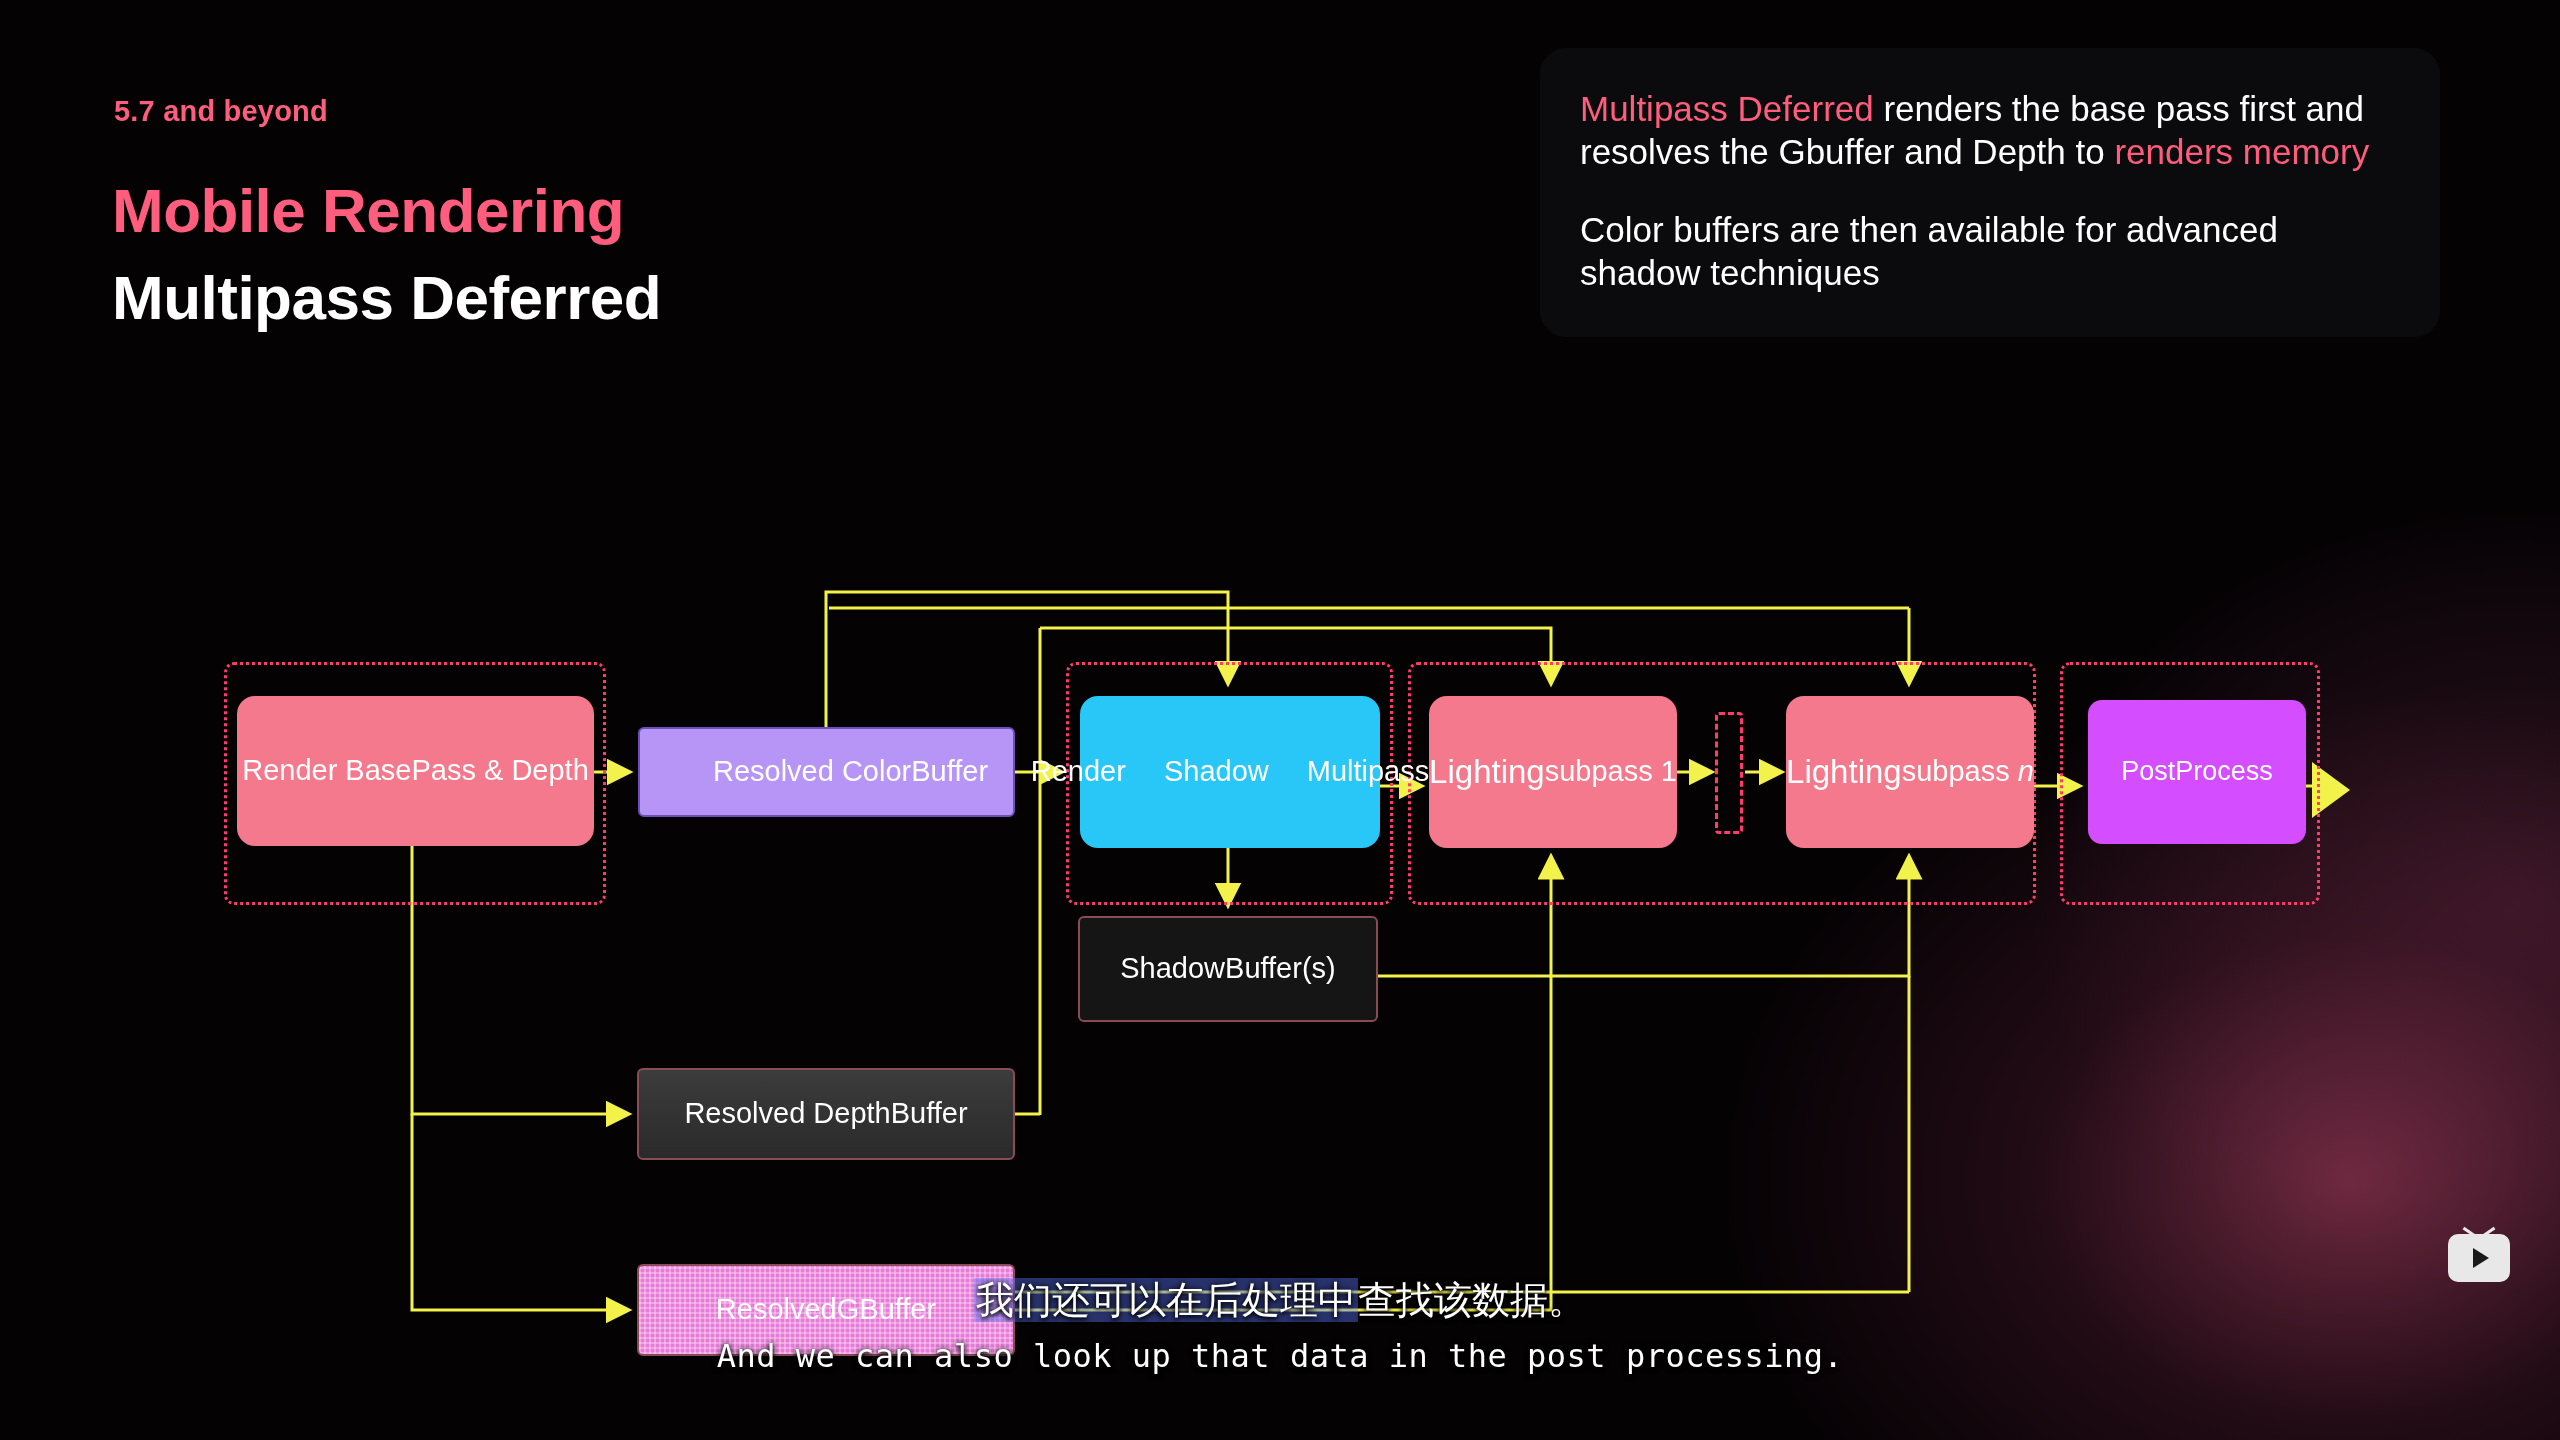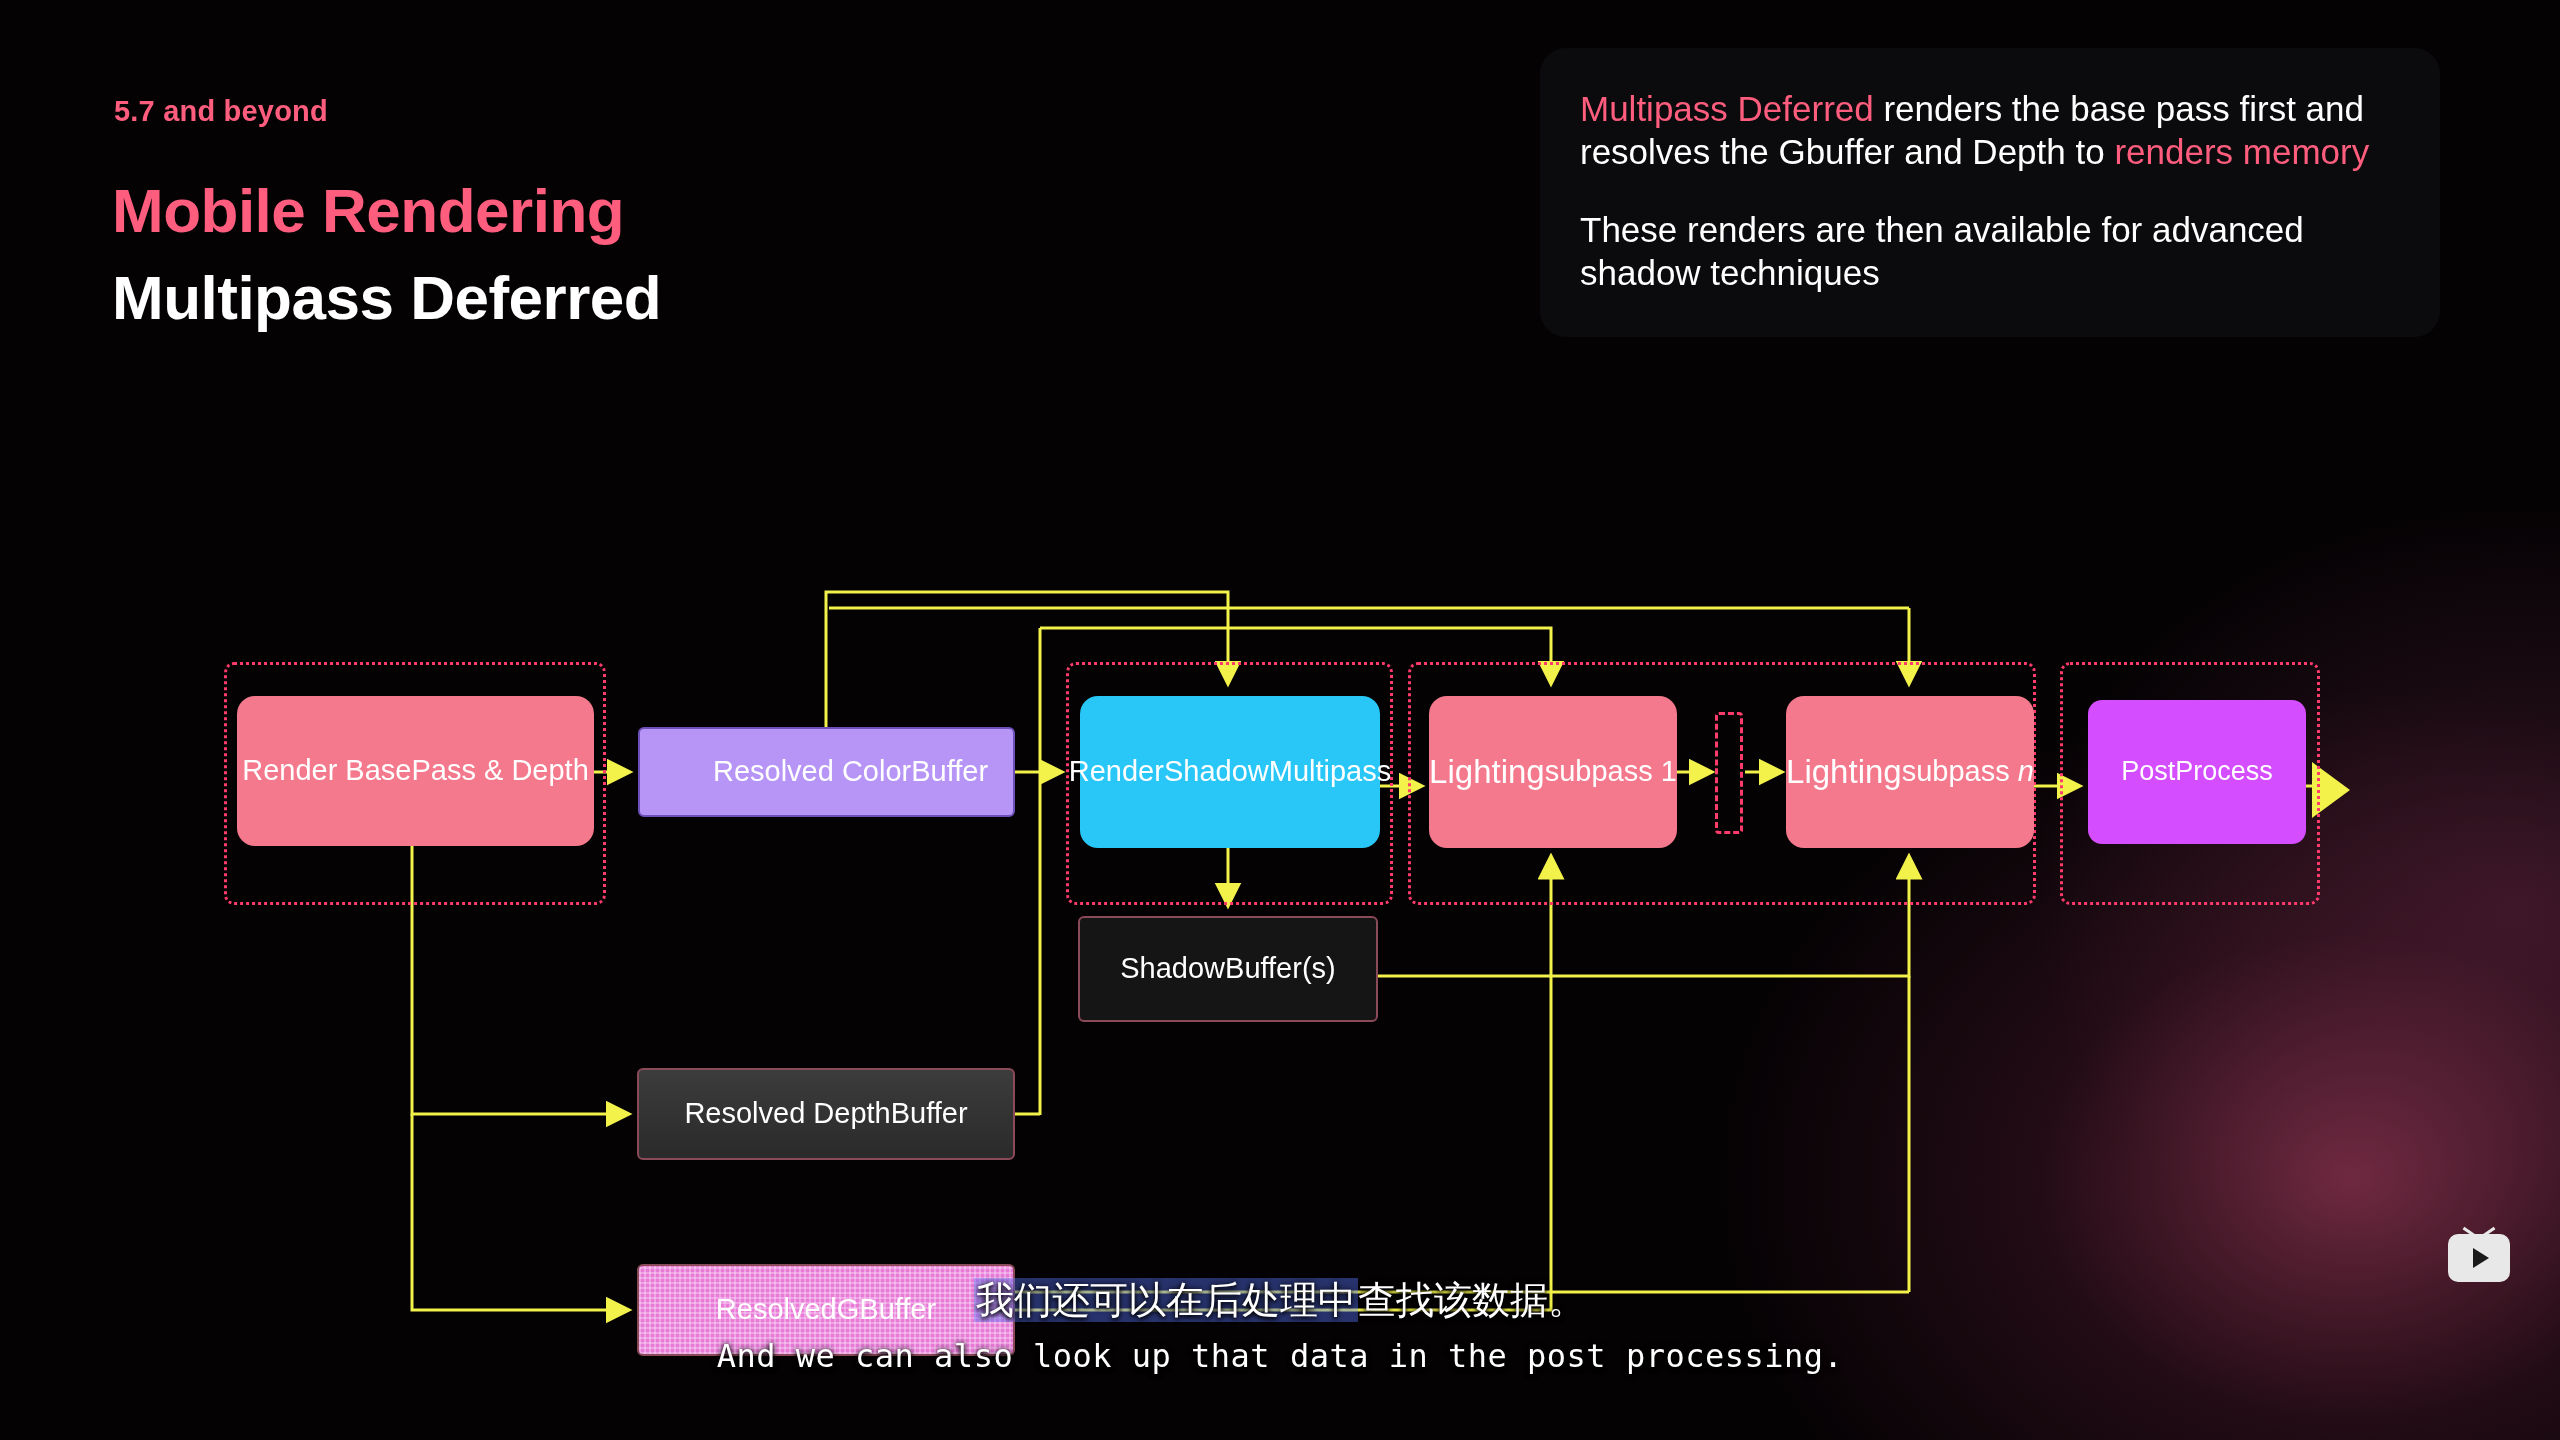--- a/index.html
+++ b/index.html
@@ -111,20 +111,21 @@
     left: 638px; top: 727px; width: 377px; height: 90px;
     background: #b695f7; border-radius: 6px;
     border: 2px solid #6c4fb8;
     font-size: 29px;
     padding-left: 48px;
   }
   #n-shadow-tech {
     left: 1080px; top: 696px; width: 300px; height: 152px;
     background: #29c7f7; border-radius: 18px;
     font-size: 29px;
+    gap: 38px;
   }
   #n-light1 {
     left: 1429px; top: 696px; width: 248px; height: 152px;
     background: #f4798c; border-radius: 18px;
     font-size: 33px;
   }
   #n-lightn {
     left: 1786px; top: 696px; width: 248px; height: 152px;
     background: #f4798c; border-radius: 18px;
     font-size: 33px;
@@ -232,21 +233,21 @@
 <body>
 
 <div id="stage">
 
   <div id="eyebrow">5.7 and beyond</div>
   <div id="title-main">Mobile Rendering</div>
   <div id="title-sub">Multipass Deferred</div>
 
   <div id="callout">
     <p><span class="hl">Multipass Deferred</span><span> renders the base pass first and resolves the Gbuffer and Depth to </span><span class="hl">renders memory</span></p>
-    <p>These renders are then available for advanced shadow techniques</p>
+    <p>Color buffers are then available for advanced shadow techniques</p>
   </div>
 
   <svg id="diagram" viewBox="0 0 2560 1440">
     <defs>
       <marker id="ah" markerWidth="9" markerHeight="9" refX="6.5" refY="4.5" orient="auto">
         <path d="M0,0 L9,4.5 L0,9 z" fill="#f2f24a"></path>
       </marker>
     </defs>
     <g stroke="#f2f24a" stroke-width="3" fill="none">
 

